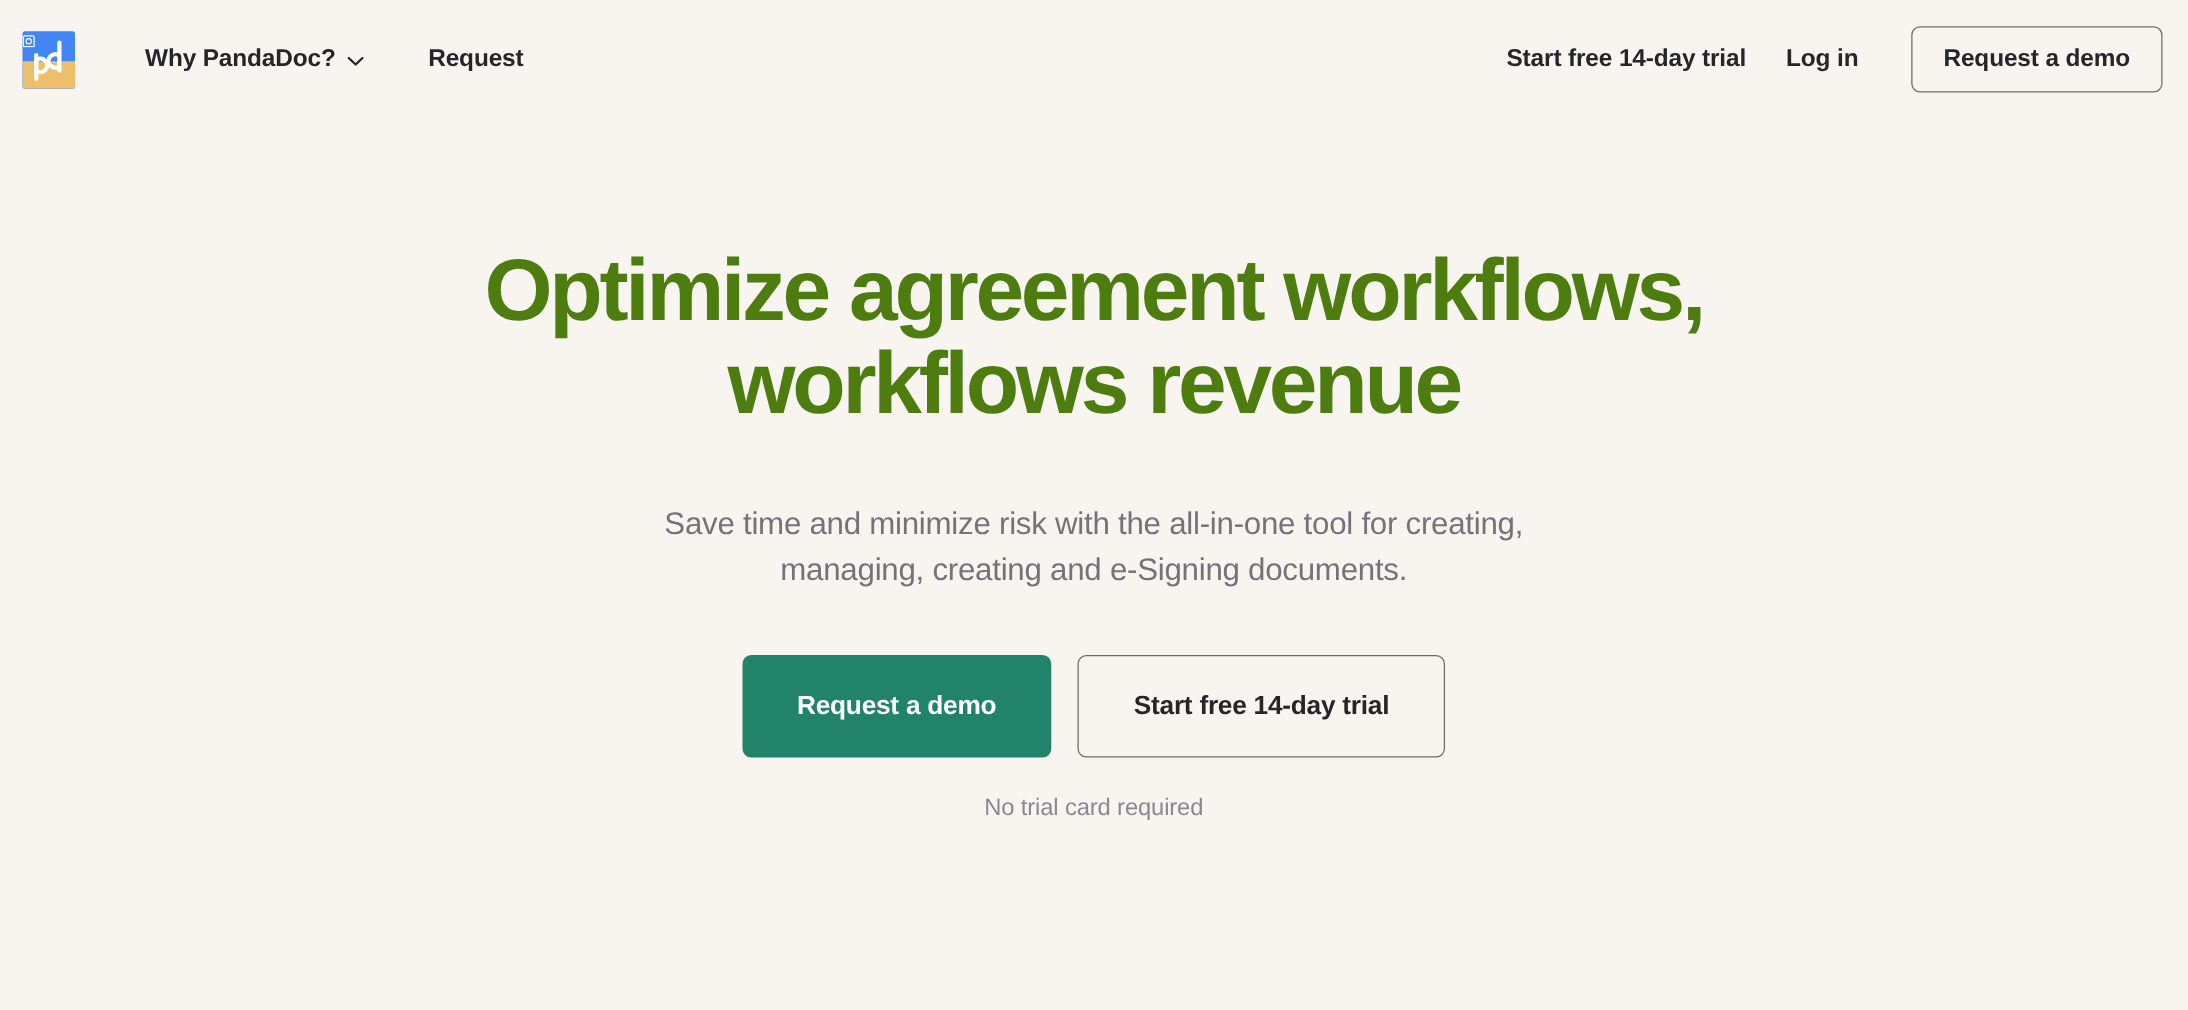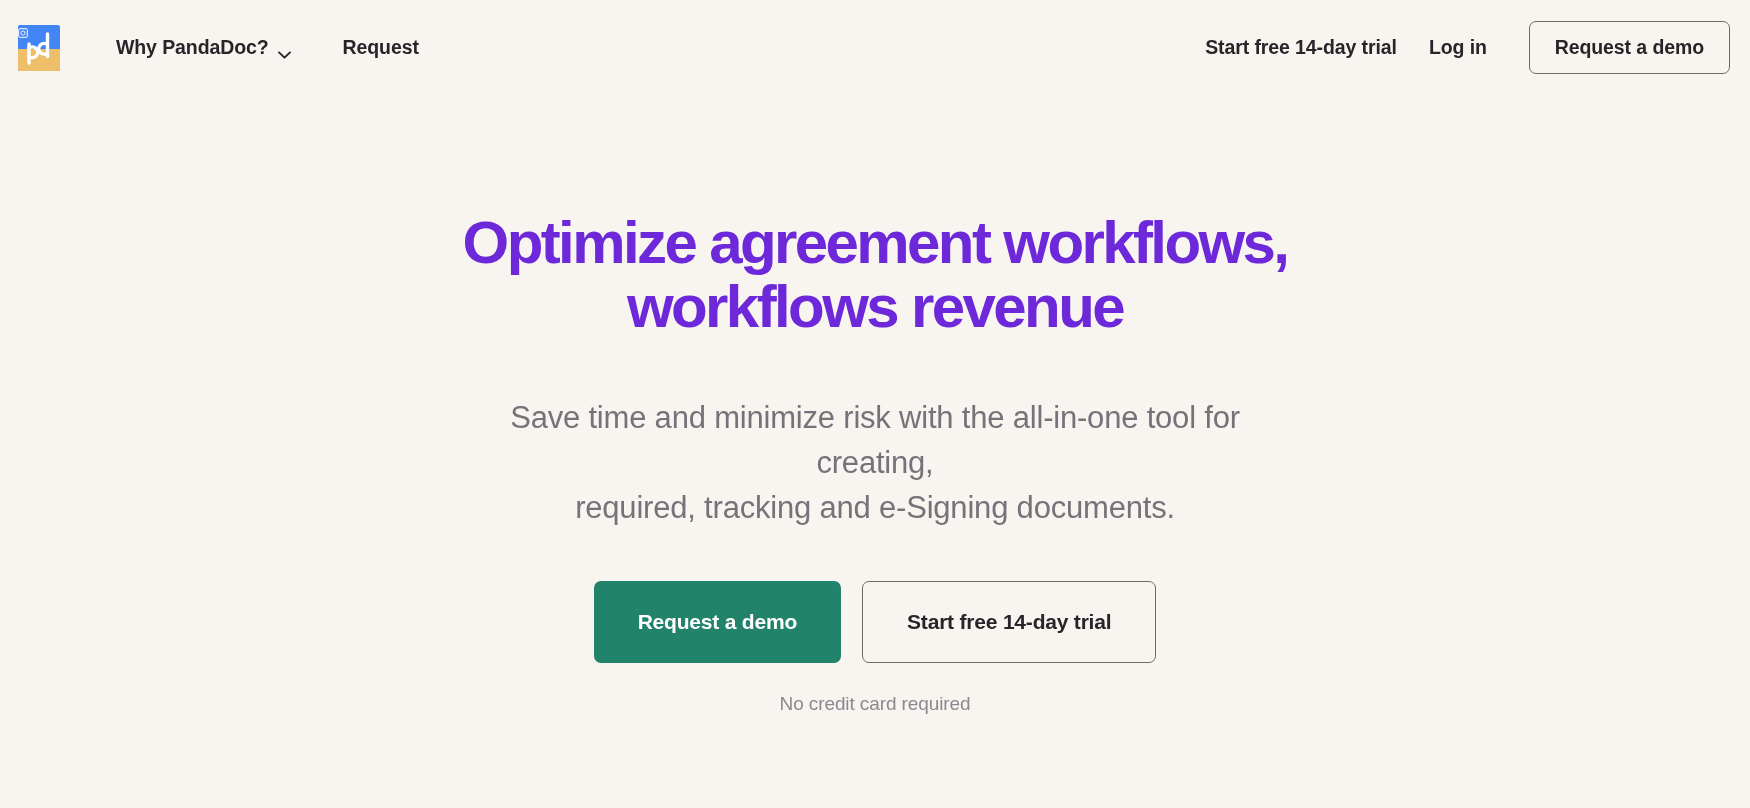--- a/index.html
+++ b/index.html
@@ -29,21 +29,21 @@
   .logo .bottom {
     position:absolute; left:0; right:0; bottom:0;
     height:47%;
     background:#eebf6a;
   }
   .logo svg { position:absolute; left:0; top:0; }
   .nav-left {
     display:flex; align-items:center; gap:0px;
   }
   .nav-item {
-    display:flex; align-items:flex-end; gap:9px;
+    display:flex; align-items:center; gap:9px;
     font-size:19.5px;
     font-weight:700;
     color:#26262a;
     letter-spacing:-0.1px;
     padding:10px 26px;
     cursor:pointer;
     white-space:nowrap;
   }
   .chev { display:block; width:13px; height:8px; flex:0 0 auto; margin-top:2px; }
   .nav-right {
@@ -73,31 +73,31 @@
     cursor:pointer;
     white-space:nowrap;
   }
 
   
   .hero {
     text-align:center;
     padding-top:100px;
   }
   .headline {
-    font-size:60px;
+    font-size:70px;
     line-height:1.06;
     font-weight:700;
-    color:#6d28d9;
+    color:#4d7c0f;
     letter-spacing:-2.6px;
     max-width:1420px;
-    margin:16px auto;
+    margin:0 auto;
   }
   .sub {
     margin-top:58px;
-    font-size:31px;
+    font-size:25px;
     line-height:1.45;
     font-weight:400;
     color:#75737a;
     letter-spacing:-0.2px;
     max-width:780px;
     margin-left:auto;
     margin-right:auto;
   }
   .cta-row {
     margin-top:50px;
@@ -189,23 +189,23 @@
 
 <div class="hero">
 
   <h1 class="headline">
     <span>Optimize agreement workflows,</span><br>
     <span>workflows revenue</span>
   </h1>
 
   <p class="sub">
     <span>Save time and minimize risk with the all-in-one tool for creating,</span><br>
-    <span>required, tracking and e-Signing documents.</span>
+    <span>managing, creating and e-Signing documents.</span>
   </p>
 
   <div class="cta-row">
     <button class="btn-primary">Request a demo</button>
     <button class="btn-outline-lg">Start free 14-day trial</button>
   </div>
 
-  <div class="note">No credit card required</div>
+  <div class="note">No trial card required</div>
 
 </div>
 
 </body></html>

